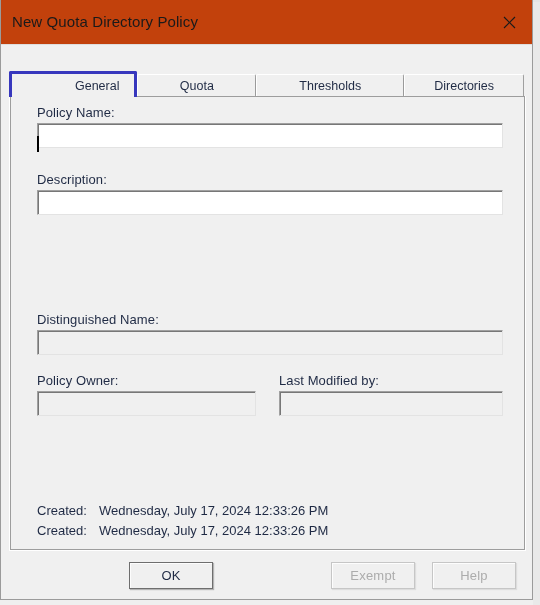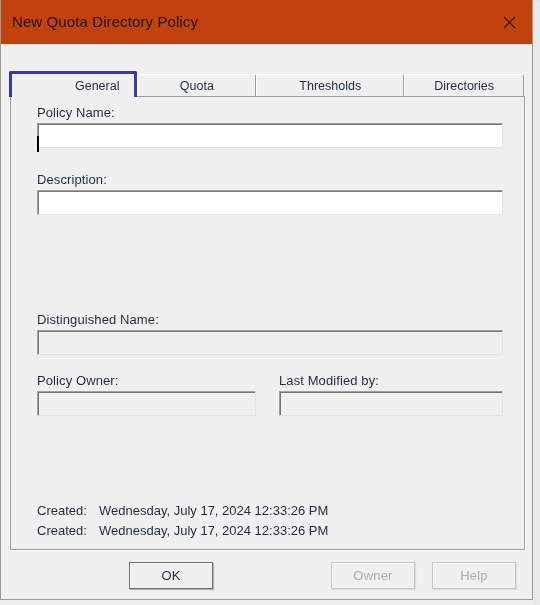--- a/index.html
+++ b/index.html
@@ -298,17 +298,17 @@
         <span class="ts-label">Created:</span><span>Wednesday, July 17, 2024 12:33:26  PM</span>
       </div>
 
     </div>
   </div>
 
   <div id="caret"></div>
 
   <div id="buttonbar">
     <button class="btn default" id="btn-ok">OK</button>
-    <button class="btn disabled" id="btn-apply" disabled="">Owner</button>
+    <button class="btn disabled" id="btn-apply" disabled="">Exempt</button>
     <button class="btn disabled" id="btn-help" disabled="">Help</button>
   </div>
 
 </div>
 
 </body></html>

